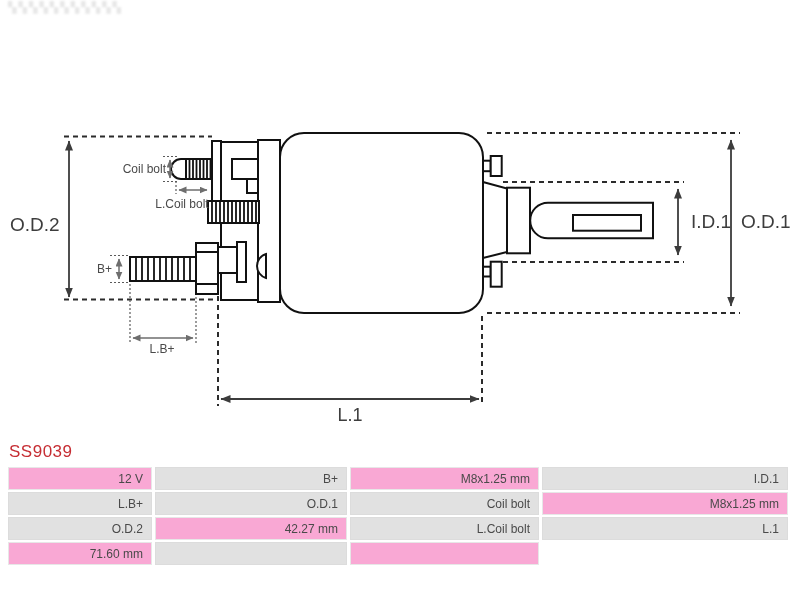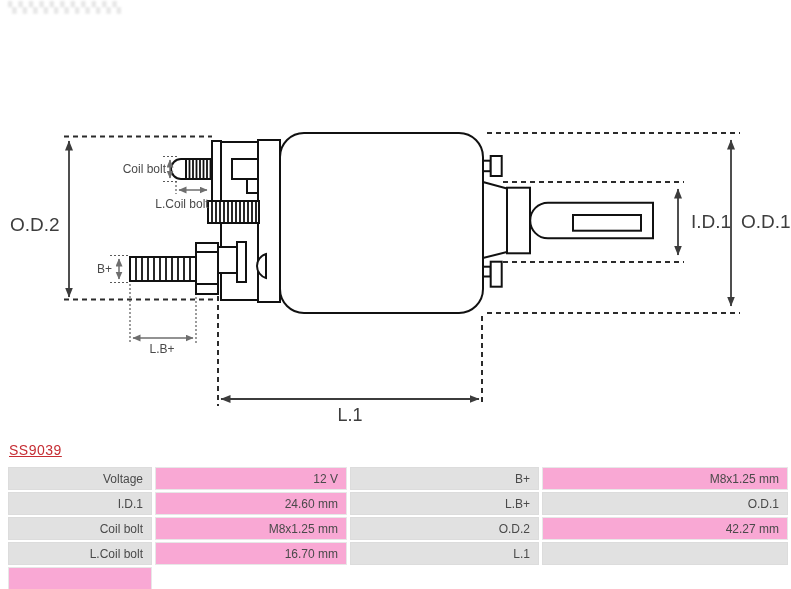--- a/index.html
+++ b/index.html
@@ -14,23 +14,22 @@
     filter:blur(1px);overflow:hidden;white-space:nowrap;
   }
   
   #drawing{position:absolute;left:0;top:0;width:791px;height:440px;}
   .dimtext{fill:#3d3d3d;}
   .dimtext-big{font-size:19px;}
   .dimtext-mid{font-size:18px;}
   .dimtext-small{font-size:12px;fill:#4a4a4a;}
   
   #part-number{
-    position:absolute;left:9px;top:442px;font-size:14px;color:#c62d33;
+    position:absolute;left:9px;top:442px;font-size:17px;color:#c62d33;
     letter-spacing:.5px;
-    text-decoration:underline;
   }
   
   #spec-table{
     position:absolute;left:8px;top:467px;
     display:grid;
     grid-template-columns:144px 192px 189px 246px;
     grid-auto-rows:23px;
     gap:2px 3px;
     font-size:12px;color:#4a4a4a;
   }
@@ -142,36 +141,34 @@
     <text class="dimtext dimtext-small" x="166" y="173" text-anchor="end">Coil bolt</text>
     <text class="dimtext dimtext-small" x="182" y="208" text-anchor="middle">L.Coil bolt</text>
     <text class="dimtext dimtext-small" x="112" y="273" text-anchor="end">B+</text>
     <text class="dimtext dimtext-small" x="162" y="353" text-anchor="middle">L.B+</text>
   </svg>
 
   <div id="part-number">SS9039</div>
 
   <div id="spec-table">
 
-    <div class="cell label">Voltage</div>
     <div class="cell value">12 V</div>
     <div class="cell label">B+</div>
     <div class="cell value">M8x1.25 mm</div>
 
     <div class="cell label">I.D.1</div>
-    <div class="cell value">24.60 mm</div>
     <div class="cell label">L.B+</div>
 
     <div class="cell label">O.D.1</div>
     <div class="cell label">Coil bolt</div>
     <div class="cell value">M8x1.25 mm</div>
 
     <div class="cell label">O.D.2</div>
     <div class="cell value">42.27 mm</div>
     <div class="cell label">L.Coil bolt</div>
-    <div class="cell value">16.70 mm</div>
 
     <div class="cell label">L.1</div>
+    <div class="cell value">71.60 mm</div>
     <div class="cell label"></div>
     <div class="cell value"></div>
   </div>
 
 </div>
 
 </body></html>

